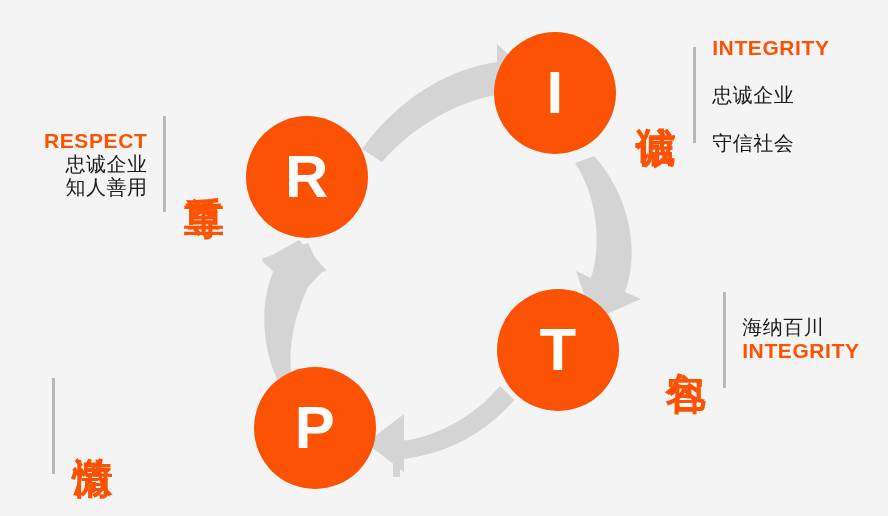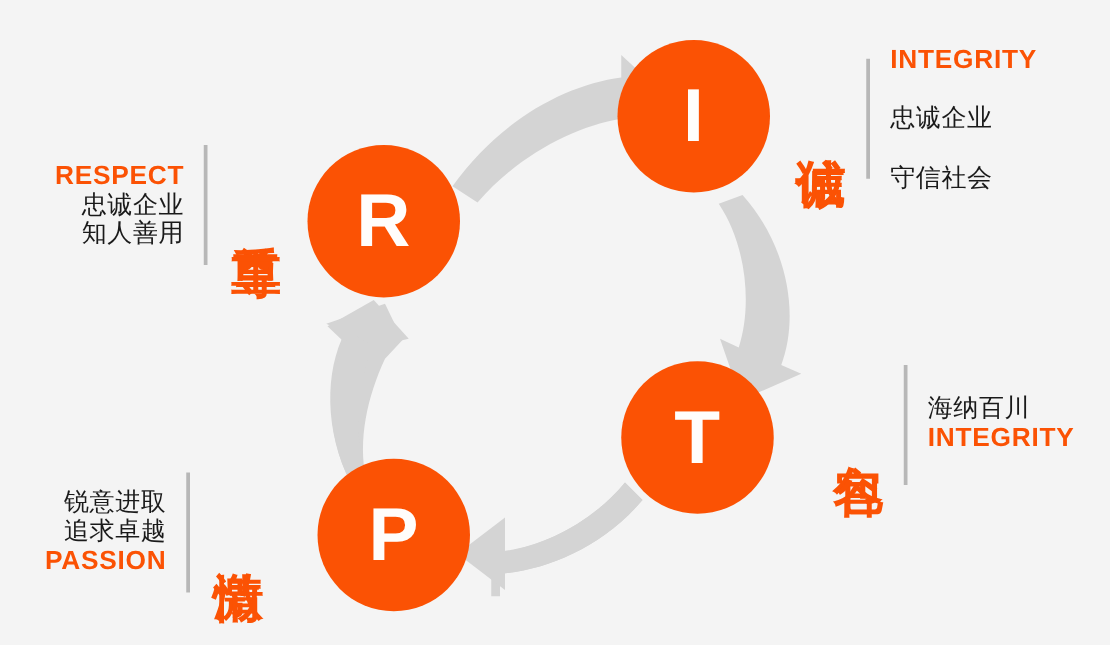--- a/index.html
+++ b/index.html
@@ -244,22 +244,17 @@
   <div class="value-block" id="block-tolerance">
     <div class="cn-big">包容</div>
     <div class="divider"></div>
     <div class="detail">
       <span class="cn-line">海纳百川</span>
       <span class="en-label">INTEGRITY</span>
     </div>
   </div>
 
   <div class="value-block" id="block-passion">
-    <div class="detail">
-      <span class="cn-line">锐意进取</span>
-      <span class="cn-line">追求卓越</span>
-      <span class="en-label">PASSION</span>
-    </div>
     <div class="divider"></div>
     <div class="cn-big">激情</div>
   </div>
 
 </div>
 
 </body></html>

